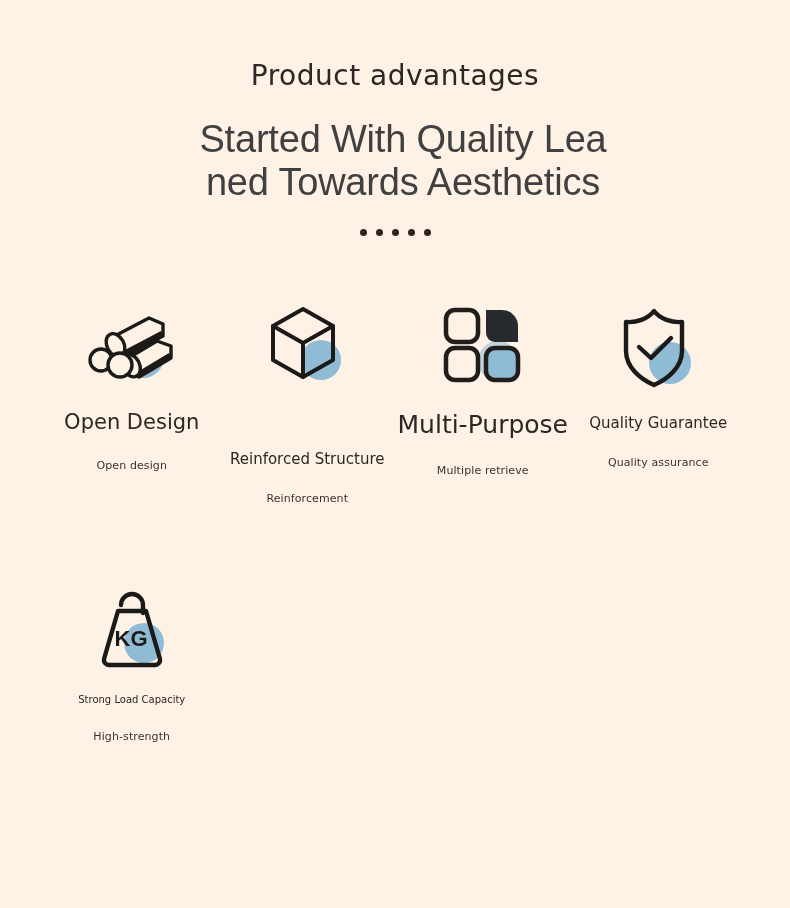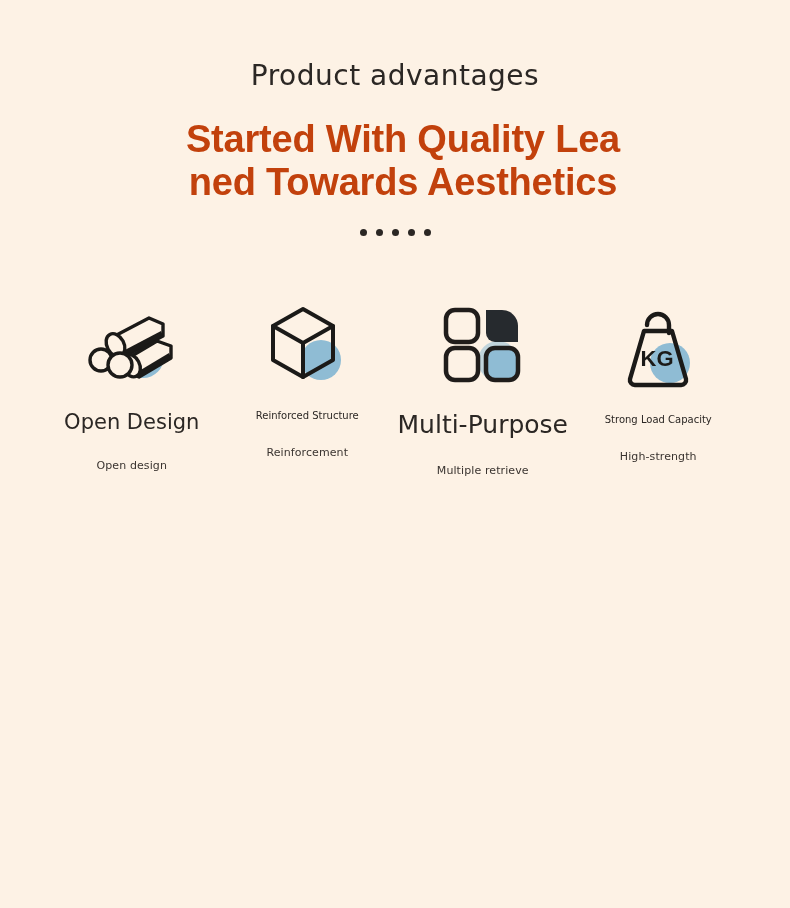--- a/index.html
+++ b/index.html
@@ -32,24 +32,24 @@
     font-size: 28px;
     font-weight: 400;
     color: #2b2724;
     letter-spacing: 0.5px;
     line-height: 1;
     margin: 0;
   }
   .headline {
     margin: 28px 0 0 16px;
     font-family: "Liberation Sans", sans-serif;
-    font-weight: bold;
+    font-weight: normal;
     font-size: 38px;
     line-height: 1.12;
-    color: #c2410c;
+    color: #404040;
     letter-spacing: -0.2px;
     padding: 0 150px;
   }
   .headline .line {
     display: block;
     white-space: nowrap;
   }
 
   .dots {
     margin-top: 26px;
@@ -103,21 +103,21 @@
     font-size: 11px;
     font-weight: 400;
     color: #3a3430;
     margin: 24px 0 0 0;
     text-align: center;
     letter-spacing: 0.1px;
   }
 
   
   .cell.c0 .feat-title { font-size: 21px; }
-  .cell.c1 .feat-title { font-size: 10px; }
+  .cell.c1 .feat-title { font-size: 15px; margin-top: 40px; }
   .cell.c2 .feat-title { font-size: 25px; }
   .cell.c3 .feat-title { font-size: 21px; }
   .cell.c4 .feat-title { font-size: 15px; }
   .cell.c5 .feat-title { font-size: 10px; }
 
   .row2 .icon-wrap { height: 100px; }
 </style>
 </head>
 <body>
 
@@ -187,20 +187,31 @@
           <rect x="6" y="45" width="32" height="32" rx="9" fill="#fdf2e5" stroke="#201d1b" stroke-width="4.5"></rect>
           <path d="M46 7 h16 a16 16 0 0 1 16 16 v16 h-23 a9 9 0 0 1 -9 -9 Z" fill="#262a2e"></path>
           <rect x="46" y="45" width="32" height="32" rx="9" fill="#8fbcd4" stroke="#201d1b" stroke-width="4.5"></rect>
         </svg>
       </div>
       <p class="feat-title">Multi-Purpose</p>
       <p class="feat-sub">Multiple retrieve</p>
     </div>
 
 
+    <div class="cell c4 row2">
+      <div class="icon-wrap">
+        <svg width="84" height="90" viewBox="0 0 84 90">
+          <circle cx="54" cy="60" r="21" fill="#8fbcd4"></circle>
+          <path d="M38 8 C32 16 20 20 10 19 L10 48 C10 64 24 76 38 82 C52 76 66 64 66 48 L66 19 C56 20 44 16 38 8 Z" fill="none" stroke="#1b1a18" stroke-width="4.4" stroke-linejoin="round"></path>
+          <path d="M23 44 L35 55 L55 35" fill="none" stroke="#1b1a18" stroke-width="4.4" stroke-linecap="round" stroke-linejoin="round"></path>
+        </svg>
+      </div>
+      <p class="feat-title">Quality Guarantee</p>
+      <p class="feat-sub">Quality assurance</p>
+    </div>
 
     <div class="cell c5 row2">
       <div class="icon-wrap">
         <svg width="84" height="90" viewBox="0 0 84 90">
           <circle cx="54" cy="60" r="20" fill="#8fbcd4"></circle>
           <path d="M31 22 a11 11 0 0 1 22 0 v8" fill="none" stroke="#1b1a18" stroke-width="4.4" stroke-linecap="round"></path>
           <path d="M28 28 L56 28 L70 76 a5 5 0 0 1 -5 6 L19 82 a5 5 0 0 1 -5 -6 Z" fill="none" stroke="#1b1a18" stroke-width="4.4" stroke-linejoin="round"></path>
           <text x="41" y="63" text-anchor="middle" font-family="'Liberation Sans', sans-serif" font-size="22" font-weight="bold" fill="#1b1a18">KG</text>
         </svg>
       </div>

